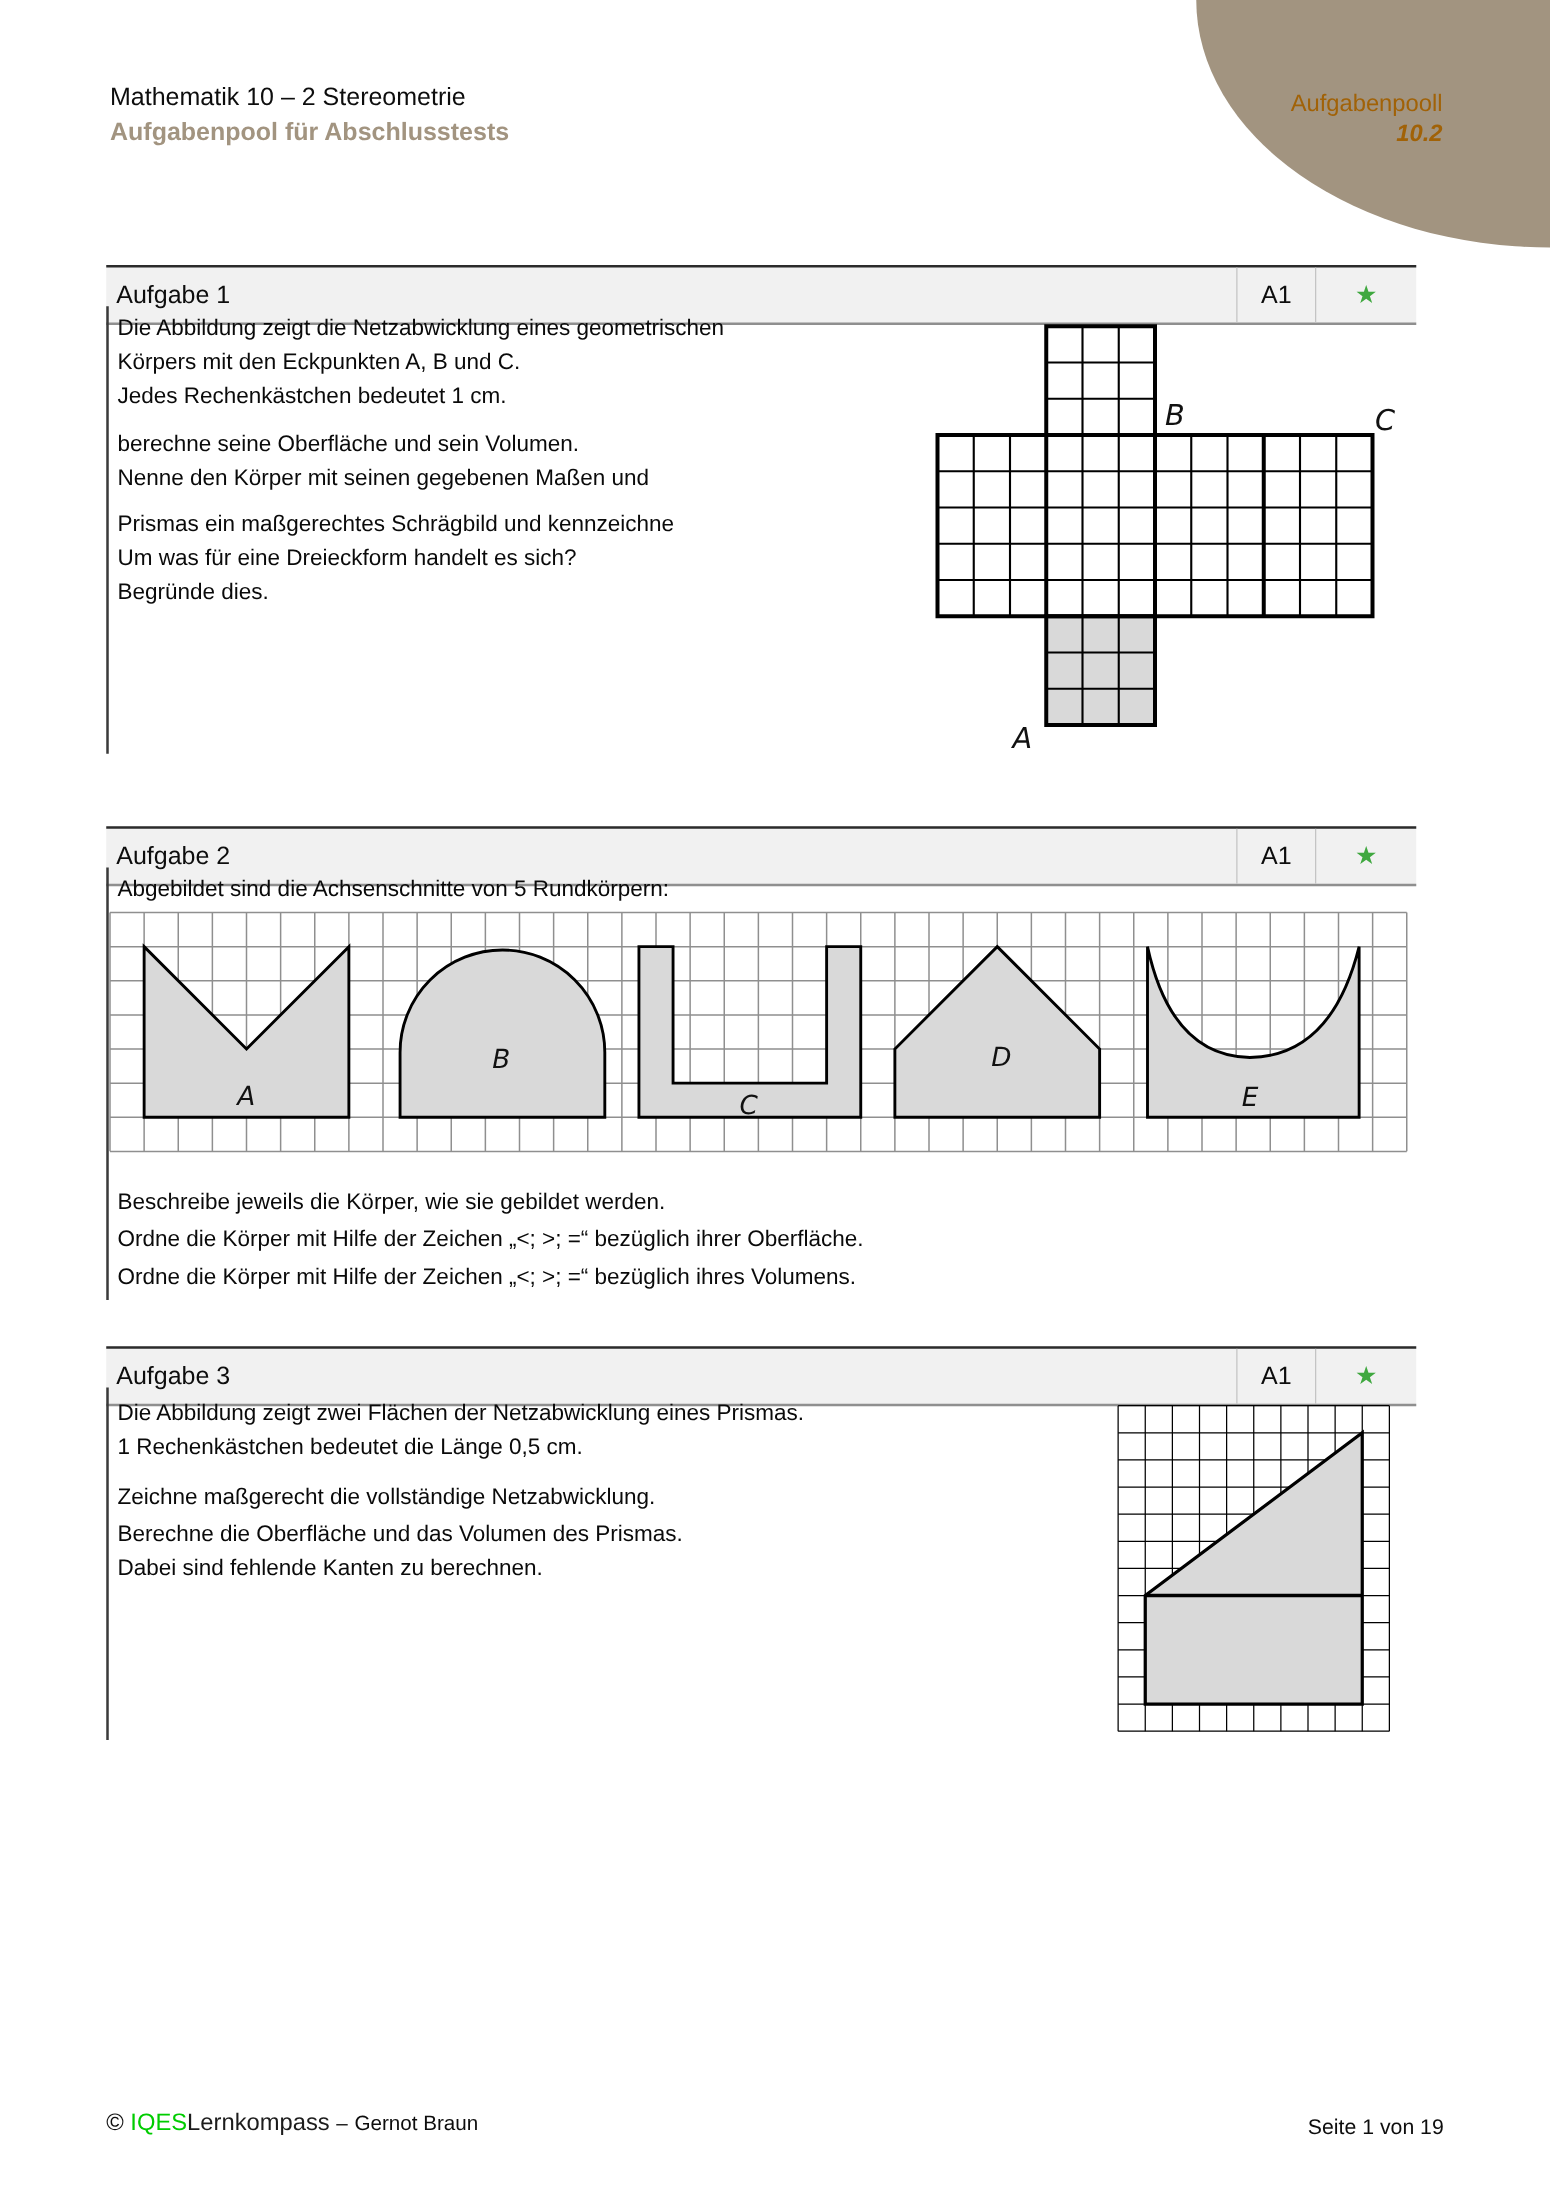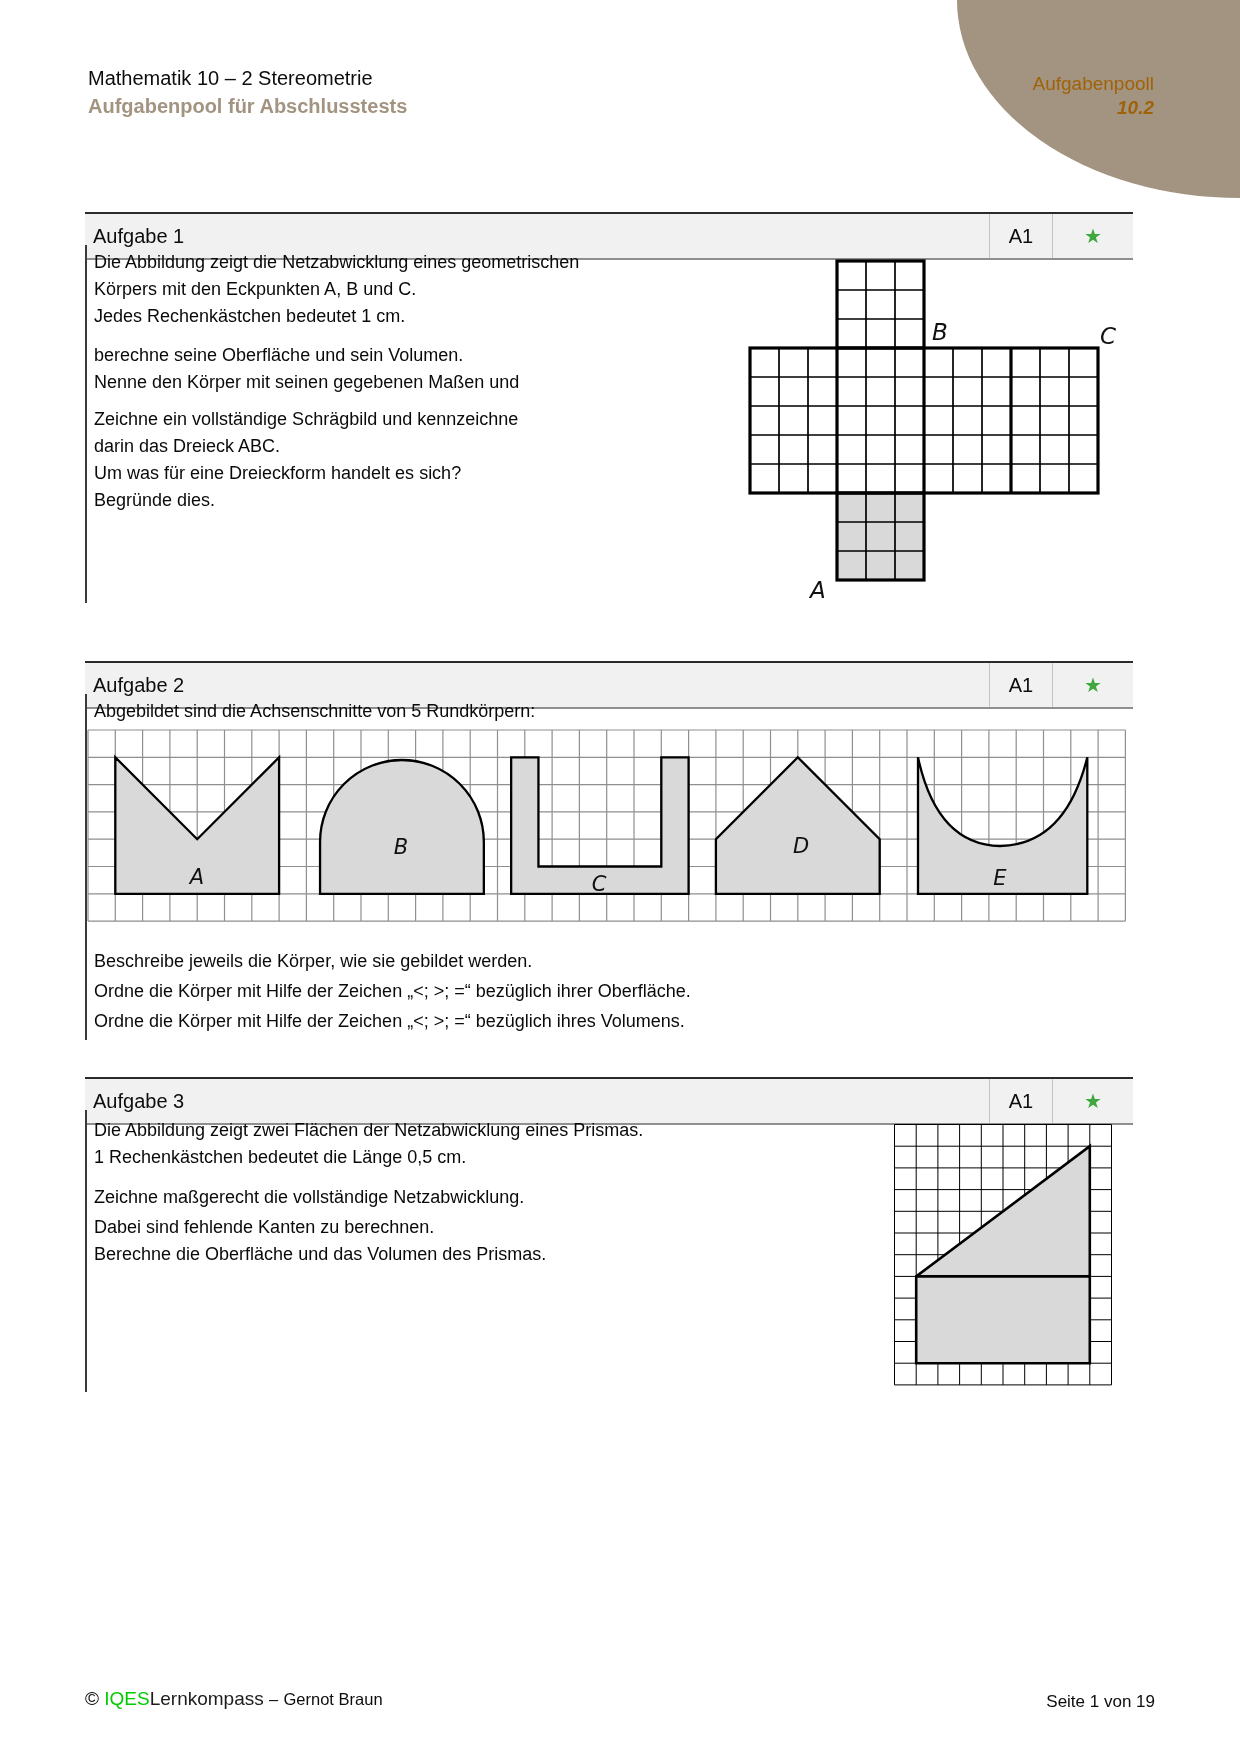--- a/index.html
+++ b/index.html
@@ -76,22 +76,21 @@
     <div class="para">
       <div>Die Abbildung zeigt die Netzabwicklung eines geometrischen</div>
       <div>Körpers mit den Eckpunkten A, B und C.</div>
       <div>Jedes Rechenkästchen bedeutet 1 cm.</div>
     </div>
     <div class="para">
       <div>berechne seine Oberfläche und sein Volumen.</div>
       <div>Nenne den Körper mit seinen gegebenen Maßen und</div>
     </div>
     <div class="para" style="margin-top:-2px">
-      <div>Zeichne ein vollständige Schrägbild und kennzeichne</div>
-      <div>darin das Dreieck ABC.</div>
+      <div>Prismas ein maßgerechtes Schrägbild und kennzeichne</div>
       <div>Um was für eine Dreieckform handelt es sich?</div>
       <div>Begründe dies.</div>
     </div>
   </div>
 
   <svg class="figure" style="left:742px;top:256px" width="380" height="350" viewBox="0 0 380 350">
 
     <rect x="95" y="237" width="87" height="87" fill="#d9d9d9"></rect>
     <g stroke="#000" stroke-width="1.7">
 
@@ -165,22 +164,22 @@
 
   <div class="tasktext" style="top:1117px;width:680px">
     <div class="para" style="margin-bottom:13px">
       <div>Die Abbildung zeigt zwei Flächen der Netzabwicklung eines Prismas.</div>
       <div>1 Rechenkästchen bedeutet die Länge 0,5 cm.</div>
     </div>
     <div class="para tight">
       <div>Zeichne maßgerecht die vollständige Netzabwicklung.</div>
     </div>
     <div class="para">
+      <div>Berechne die Oberfläche und das Volumen des Prismas.</div>
       <div>Dabei sind fehlende Kanten zu berechnen.</div>
-      <div>Berechne die Oberfläche und das Volumen des Prismas.</div>
     </div>
   </div>
 
   <svg class="figure" style="left:893px;top:1123px" width="222" height="266" viewBox="0 0 222 266">
     <g stroke="#000" stroke-width="1">
       <path d="M1.5 1.5V261.9 M23.2 1.5V261.9 M44.9 1.5V261.9 M66.6 1.5V261.9 M88.3 1.5V261.9 M110 1.5V261.9 M131.7 1.5V261.9 M153.4 1.5V261.9 M175.1 1.5V261.9 M196.8 1.5V261.9 M218.5 1.5V261.9"></path>
       <path d="M1.5 1.5H218.5 M1.5 23.2H218.5 M1.5 44.9H218.5 M1.5 66.6H218.5 M1.5 88.3H218.5 M1.5 110H218.5 M1.5 131.7H218.5 M1.5 153.4H218.5 M1.5 175.1H218.5 M1.5 196.8H218.5 M1.5 218.5H218.5 M1.5 240.2H218.5 M1.5 261.9H218.5"></path>
     </g>
     <polygon points="23.2,153.4 196.8,23.2 196.8,240.2 23.2,240.2" fill="#d9d9d9" stroke="#000" stroke-width="2.6"></polygon>
     <line x1="23.2" y1="153.4" x2="196.8" y2="153.4" stroke="#000" stroke-width="2.6"></line>

